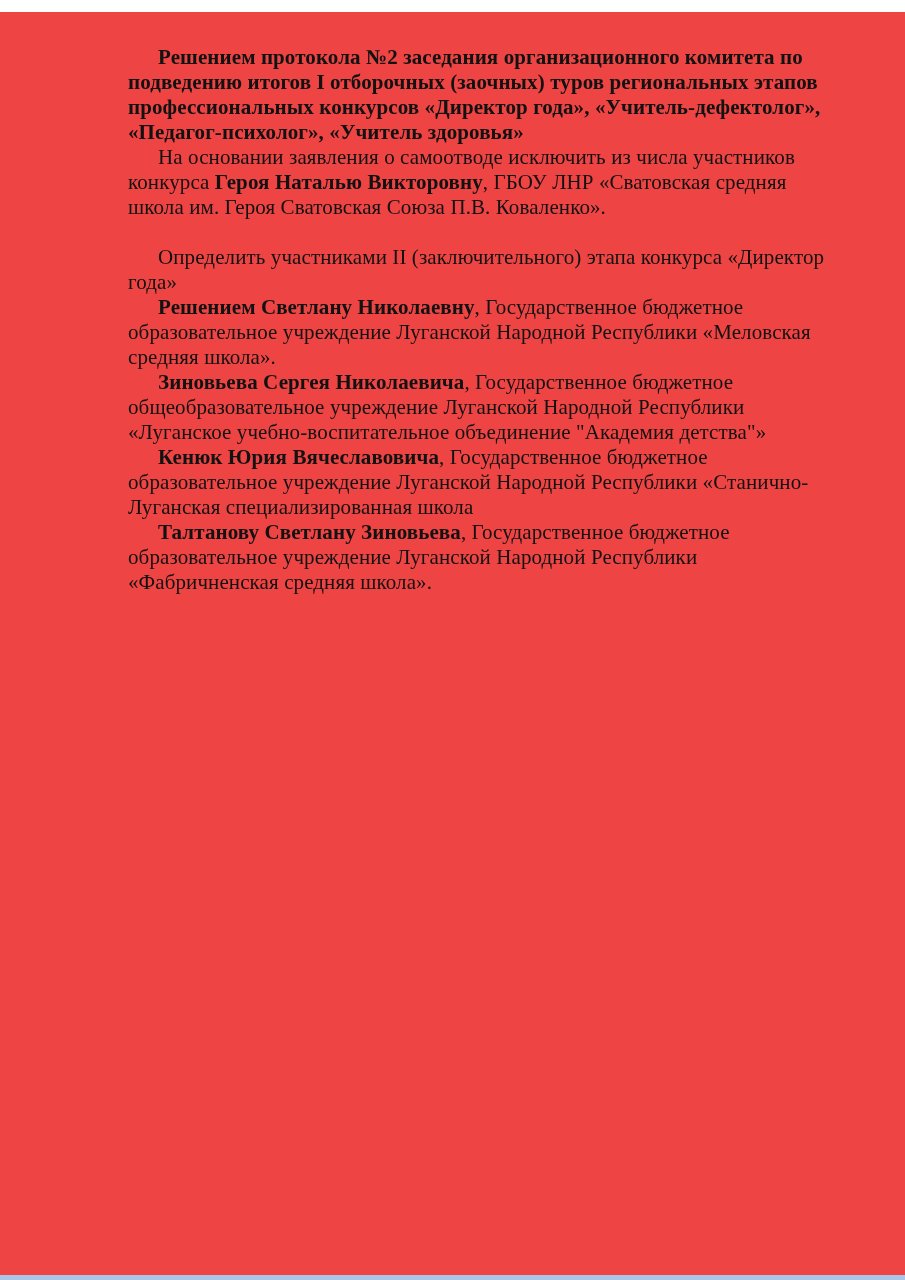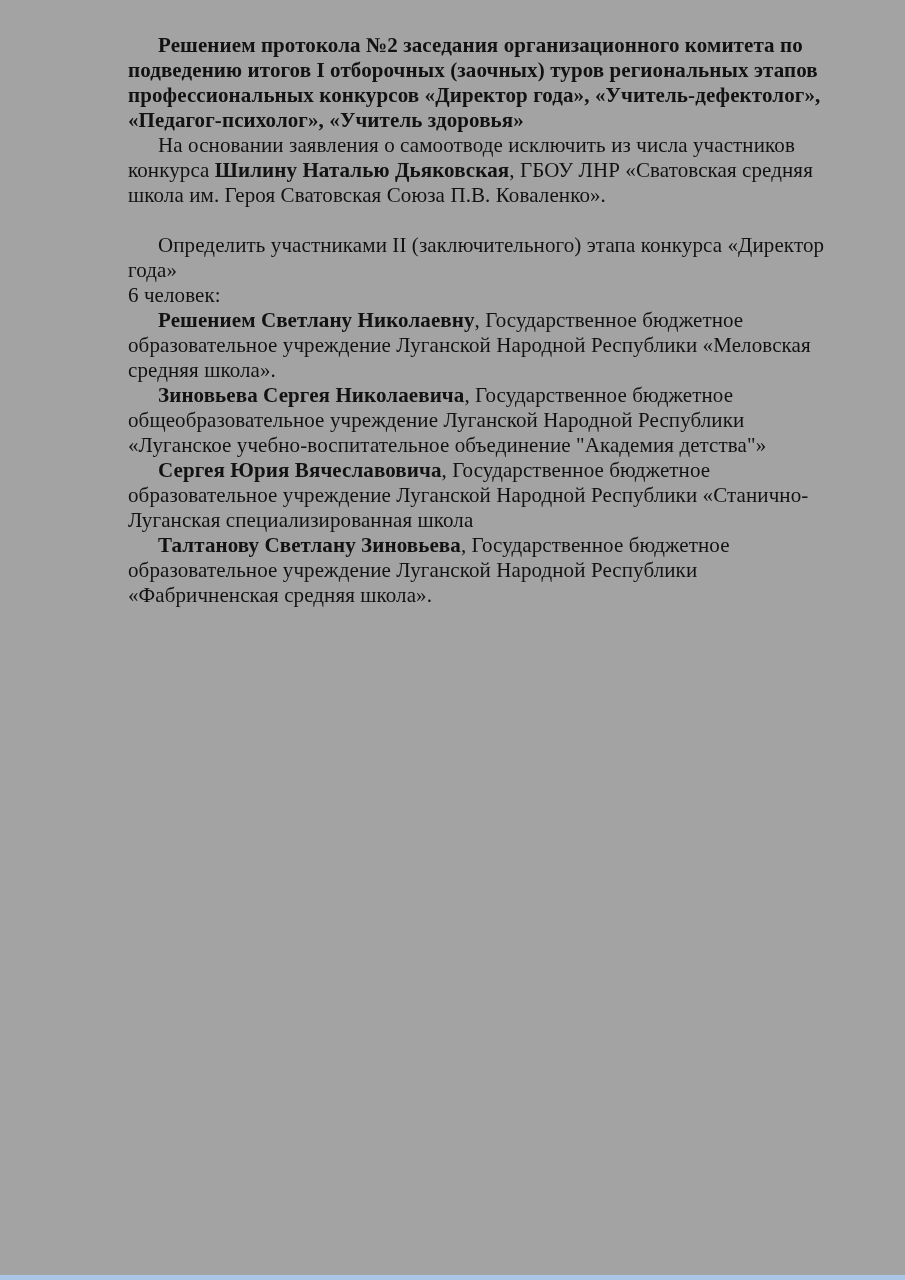--- a/index.html
+++ b/index.html
@@ -11,21 +11,22 @@
   body {
     width: 905px;
     height: 1280px;
     position: relative;
     overflow: hidden;
     font-family: "Liberation Serif", "DejaVu Serif", serif;
   }
   .page {
     position: absolute;
     inset: 0;
-    background: #a3a3a3;
+    background: #ef4444;
+    margin-top: 12px;
   }
   .text-block {
     position: absolute;
     left: 128px;
     top: 33px;
     width: 712px;
     color: #121212;
     font-size: 21px;
     line-height: 25px;
     text-align: left;
@@ -53,23 +54,22 @@
     height: 5px;
     background: #aac6e6;
   }
 </style>
 </head>
 <body>
 
 <div class="page">
   <div class="text-block">
       <p class="para indent"><b>Решением протокола №2 заседания организационного комитета по подведению итогов I отборочных (заочных) туров региональных этапов профессиональных конкурсов «Директор года», «Учитель-дефектолог», «Педагог-психолог», «Учитель здоровья»</b></p>
-      <p class="para indent"><span>На основании заявления о самоотводе исключить из числа участников конкурса </span><b>Шилину Наталью Дьяковская</b><span>, ГБОУ ЛНР «Сватовская средняя школа им. Героя Сватовская Союза П.В. Коваленко».</span></p>
+      <p class="para indent"><span>На основании заявления о самоотводе исключить из числа участников конкурса </span><b>Героя Наталью Викторовну</b><span>, ГБОУ ЛНР «Сватовская средняя школа им. Героя Сватовская Союза П.В. Коваленко».</span></p>
       <p class="spacer"></p>
       <p class="para indent"><span>Определить участниками II (заключительного) этапа конкурса «Директор года»</span></p>
-      <p class="para"><span>6 человек:</span></p>
       <p class="para indent"><b>Решением Светлану Николаевну</b><span>, Государственное бюджетное образовательное учреждение Луганской Народной Республики «Меловская средняя школа».</span></p>
       <p class="para indent"><b>Зиновьева Сергея Николаевича</b><span>, Государственное бюджетное общеобразовательное учреждение Луганской Народной Республики «Луганское учебно-воспитательное объединение "Академия детства"»</span></p>
-      <p class="para indent"><b>Сергея Юрия Вячеславовича</b><span>, Государственное бюджетное образовательное учреждение Луганской Народной Республики «Станично-Луганская специализированная школа</span><br></p>
+      <p class="para indent"><b>Кенюк Юрия Вячеславовича</b><span>, Государственное бюджетное образовательное учреждение Луганской Народной Республики «Станично-Луганская специализированная школа</span><br></p>
       <p class="para indent"><b>Талтанову Светлану Зиновьева</b><span>, Государственное бюджетное образовательное учреждение Луганской Народной Республики «Фабричненская средняя школа».</span></p>
     </div>
   <div class="bottom-line"></div>
 </div>
 
 </body></html>

